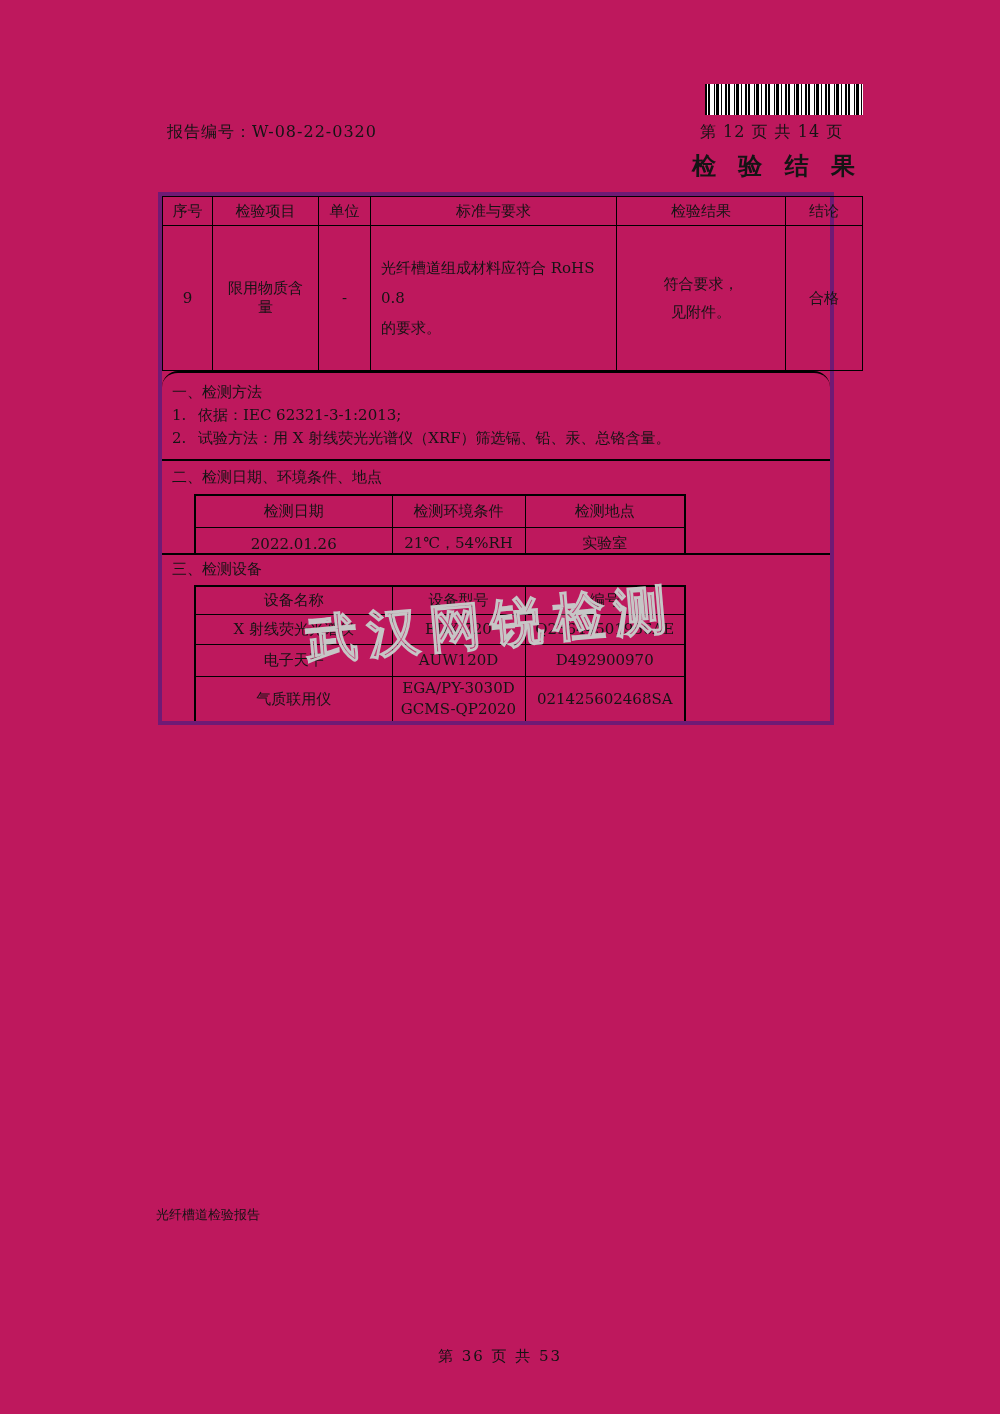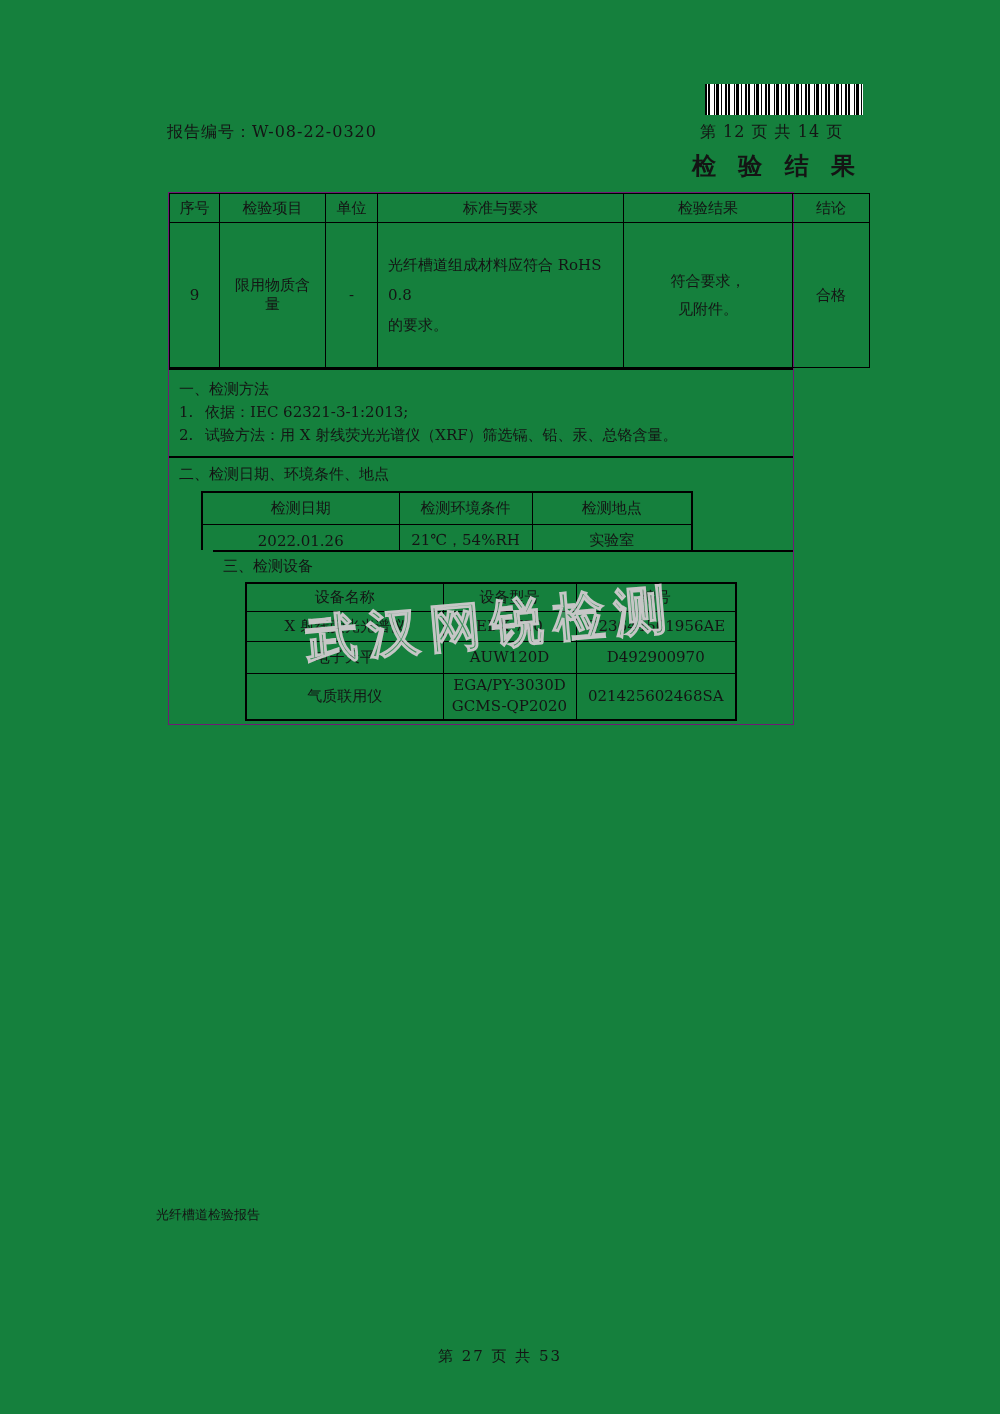--- a/index.html
+++ b/index.html
@@ -2,21 +2,21 @@
 <html><head>
 <meta charset="utf-8">
 <style>
   * { margin: 0; padding: 0; box-sizing: border-box; }
   html, body { background: #888; }
   .page {
     position: relative;
     width: 1000px;
     height: 1414px;
     margin: 0 auto;
-    background: #15803d;
+    background: #be185d;
     font-family: "DejaVu Serif", "Liberation Serif", serif;
     color: #141414;
     overflow: hidden;
   }
 
   
   .report-no {
     position: absolute; left: 167px; top: 122px;
     font-size: 16px; letter-spacing: 1px;
   }
@@ -33,22 +33,22 @@
       #000 11px, #000 14px, #fff 14px, #fff 16px,
       #000 16px, #000 17px, #fff 17px, #fff 20px);
   }
   .doc-title {
     position: absolute; left: 158px; top: 150px; width: 704px;
     text-align: right; font-size: 24px; font-weight: bold; letter-spacing: 7px;
   }
 
   
   .outer-box {
-    position: absolute; left: 168px; top: 192px; width: 626px; height: 533px;
-    border: 1px solid #701a75;
+    position: absolute; left: 158px; top: 192px; width: 676px; height: 533px;
+    border: 4px solid #701a75;
     display: flex; flex-direction: column;
     font-size: 15px;
   }
 
   
   table { border-collapse: collapse; table-layout: fixed; }
   .main-table { width: 100%; height: 174px; }
   .main-table th, .main-table td {
     border: 1.5px solid #000; text-align: center; vertical-align: middle;
     font-weight: normal; font-size: 15px;
@@ -57,23 +57,23 @@
   .main-table tbody tr { height: 145px; }
   .main-table .cell-item { padding: 0 12px; }
   .main-table .cell-standard {
     text-align: left; padding: 0 8px 0 10px;
     line-height: 30px; white-space: pre-line;
   }
   .main-table .cell-result { line-height: 28px; white-space: pre-line; }
 
   
   .section { border-top: 2px solid #000; overflow: hidden; }
-  .sec1 { height: 88px; padding: 9px 0 0 10px; }
+  .sec1 { height: 88px; padding: 9px 0 0 10px; border-radius: 16px; }
   .sec2 { height: 94px; padding: 6px 0 0 10px; }
-  .sec3 { flex: 1; padding: 4px 0 0 10px; margin-left: 44px; }
+  .sec3 { flex: 1; padding: 4px 0 0 10px; }
   .sec-heading { font-size: 15px; line-height: 20px; }
   .method-item { display: flex; margin-top: 4px; line-height: 19px; }
   .method-item .num { width: 26px; flex: none; }
 
   .inner-table { margin: 7px 0 0 22px; border: 2px solid #000; }
   .inner-table th, .inner-table td {
     border: 1.5px solid #000; text-align: center; vertical-align: middle;
     font-weight: normal; font-size: 15px;
   }
   .env-table col.c1 { width: 197px; } .env-table col.c2 { width: 133px; } .env-table col.c3 { width: 160px; }
@@ -219,15 +219,15 @@
             <td>021425602468SA</td>
           </tr>
         </tbody>
       </table>
     </div>
   </div>
 
   <div class="watermark">武汉网锐检测</div>
 
   <div class="footer-doc-name">光纤槽道检验报告</div>
-  <div class="footer-page-num">第 27 页 共 53</div>
+  <div class="footer-page-num">第 36 页 共 53</div>
 
 </div>
 
 </body></html>

